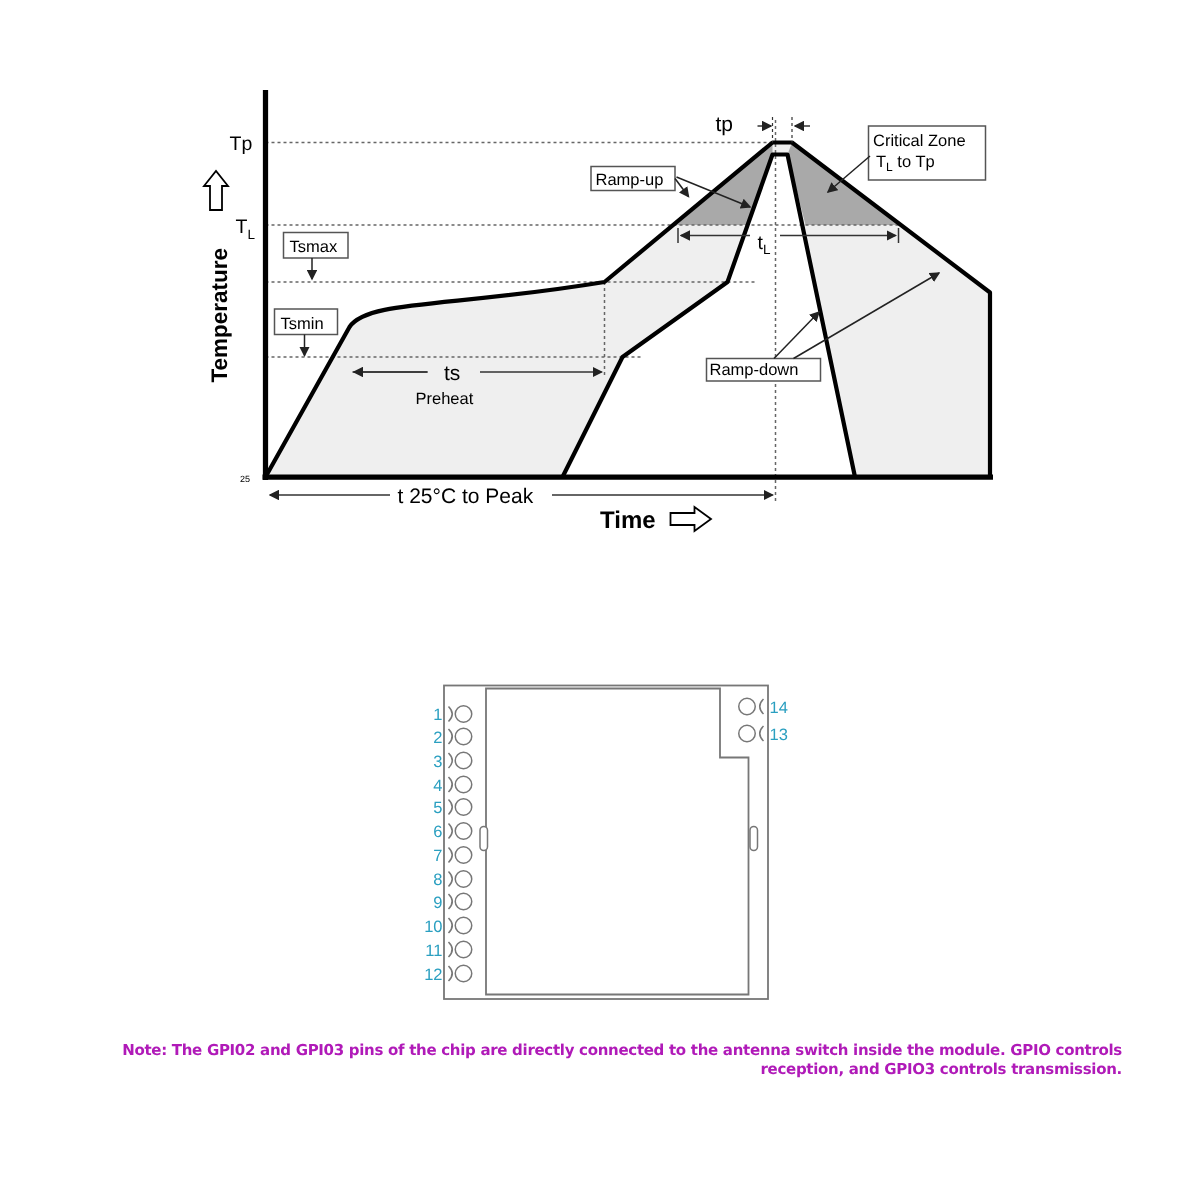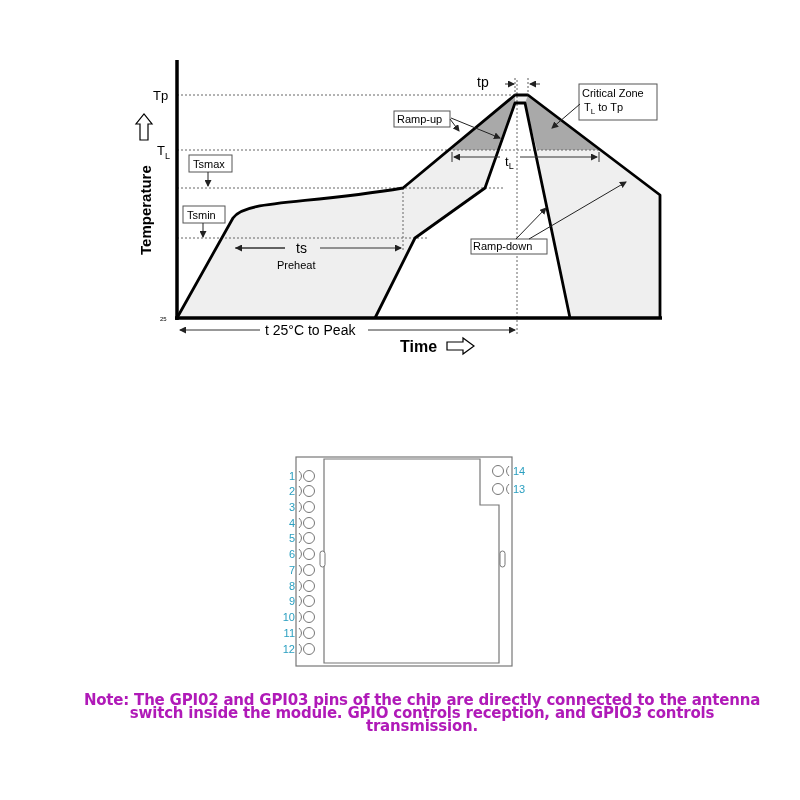--- a/index.html
+++ b/index.html
@@ -1,21 +1,21 @@
 <!DOCTYPE html>
 <html><head>
 <meta charset="utf-8">
 <style>
   html, body { margin: 0; padding: 0; background: #ffffff; }
   body { width: 800px; height: 800px; position: relative; overflow: hidden; font-family: "Liberation Sans", sans-serif; }
   #reflow { position: absolute; left: 0; top: 0; }
   #module { position: absolute; left: 0; top: 0; }
   .note {
-    position: absolute; left: 82px; top: 694px; width: 680px;
-    text-align: center; color: #b01ab8; font-weight: bold; font-size: 15px; line-height: 13px;
+    position: absolute; left: 68px; top: 694px; width: 680px;
+    text-align: right; color: #b01ab8; font-weight: bold; font-size: 10px; line-height: 13px;
     font-family: "DejaVu Sans", sans-serif; letter-spacing: -0.2px;
   }
   svg text { font-family: "Liberation Sans", sans-serif; }
 </style>
 </head>
 <body>
 
 <svg id="reflow" width="800" height="380" viewBox="0 0 800 380">
   <defs>
     <marker id="arrowhead" markerWidth="7" markerHeight="7" refX="6" refY="3.5" orient="auto">

